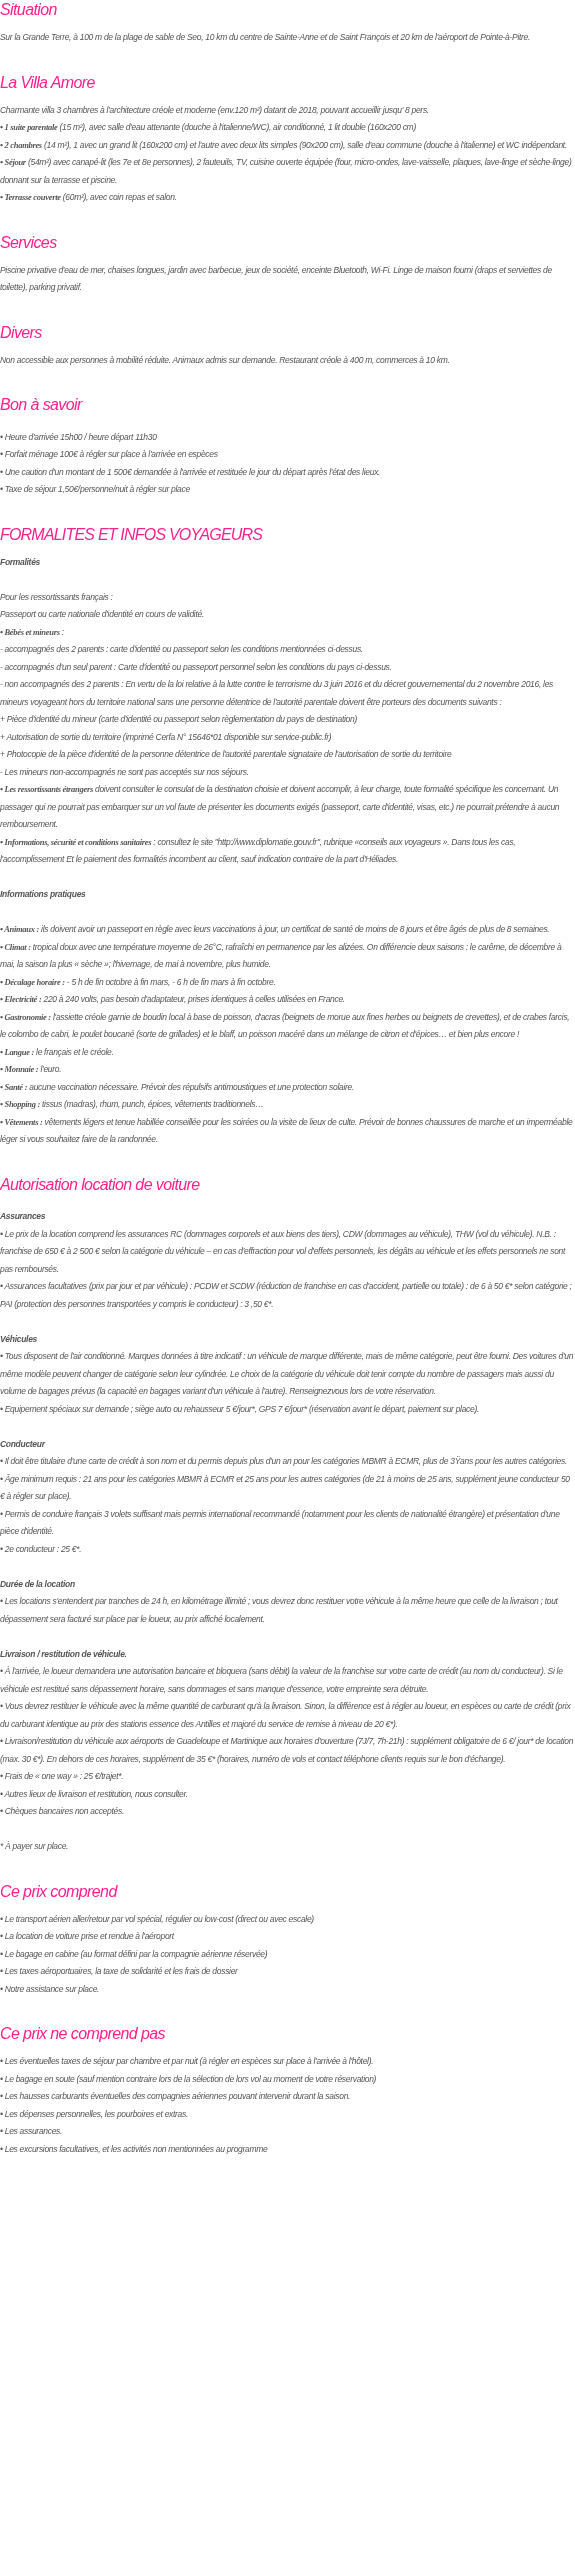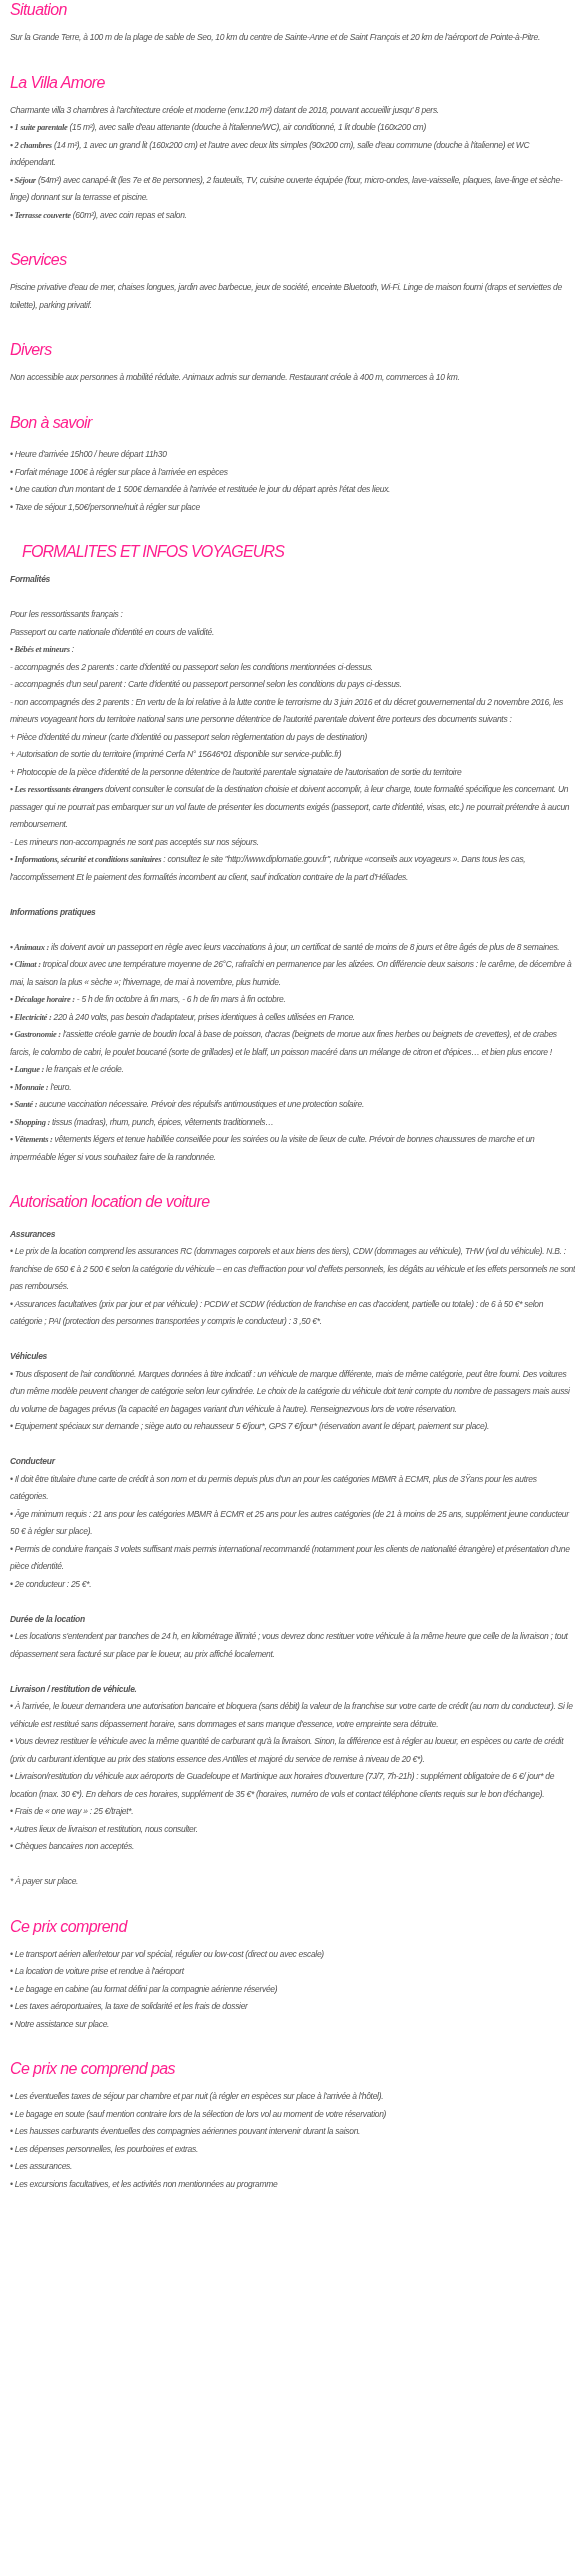--- a/index.html
+++ b/index.html
@@ -17,23 +17,23 @@
     color: #ff1f8e;
     font-family: "Liberation Sans", sans-serif;
     font-style: italic;
     font-weight: normal;
     font-size: 16px;
     line-height: 20px;
     letter-spacing: -0.6px;
     margin: 0 0 9px 0;
     padding: 0;
   }
-  h2.caps { letter-spacing: -0.8px; padding-left: 12px; }
+  h2.caps { letter-spacing: -0.8px; }
   p { margin: 0; }
-  .section { margin-bottom: 26px; margin-left: 10px; }
+  .section { margin-bottom: 26px; }
   .sub { font-weight: bold; color: #555; }
   .gap { height: 17.5px; }
   b, .b { font-weight: bold; font-family: Liberation Serif, serif; }
 </style>
 </head>
 <body>
 
 <div class="wrap">
 
   <section class="section" style="padding-top:0;">
@@ -75,22 +75,22 @@
     <div class="gap"></div>
     <p>Pour les ressortissants français :</p>
     <p>Passeport ou carte nationale d'identité en cours de validité.</p>
     <p><b>• Bébés et mineurs</b><span> :</span></p>
     <p>- accompagnés des 2 parents : carte d'identité ou passeport selon les conditions mentionnées ci-dessus.</p>
     <p>- accompagnés d'un seul parent : Carte d'identité ou passeport personnel selon les conditions du pays ci-dessus.</p>
     <p>- non accompagnés des 2 parents : En vertu de la loi relative à la lutte contre le terrorisme du 3 juin 2016 et du décret gouvernemental du 2 novembre 2016, les mineurs voyageant hors du territoire national sans une personne détentrice de l'autorité parentale doivent être porteurs des documents suivants :</p>
     <p>+ Pièce d'identité du mineur (carte d'identité ou passeport selon règlementation du pays de destination)</p>
     <p>+ Autorisation de sortie du territoire (imprimé Cerfa N° 15646*01 disponible sur service-public.fr)</p>
     <p>+ Photocopie de la pièce d'identité de la personne détentrice de l'autorité parentale signataire de l'autorisation de sortie du territoire</p>
+    <p>- Les mineurs non-accompagnés ne sont pas acceptés sur nos séjours.</p>
     <p><b>• Les ressortissants étrangers</b><span> doivent consulter le consulat de la destination choisie et doivent accomplir, à leur charge, toute formalité spécifique les concernant. Un passager qui ne pourrait pas embarquer sur un vol faute de présenter les documents exigés (passeport, carte d'identité, visas, etc.) ne pourrait prétendre à aucun remboursement.</span></p>
-    <p>- Les mineurs non-accompagnés ne sont pas acceptés sur nos séjours.</p>
     <p><b>• Informations, sécurité et conditions sanitaires</b><span> : consultez le site "http://www.diplomatie.gouv.fr", rubrique «conseils aux voyageurs ». Dans tous les cas, l'accomplissement Et le paiement des formalités incombent au client, sauf indication contraire de la part d'Héliades.</span></p>
     <div class="gap"></div>
     <p class="sub">Informations pratiques</p>
     <div class="gap"></div>
     <p><b>• Animaux :</b><span> ils doivent avoir un passeport en règle avec leurs vaccinations à jour, un certificat de santé de moins de 8 jours et être âgés de plus de 8 semaines.</span></p>
     <p><b>• Climat :</b><span> tropical doux avec une température moyenne de 26°C, rafraîchi en permanence par les alizées. On différencie deux saisons : le carême, de décembre à mai, la saison la plus « sèche »; l'hivernage, de mai à novembre, plus humide.</span></p>
     <p><b>• Décalage horaire :</b><span> - 5 h de fin octobre à fin mars, - 6 h de fin mars à fin octobre.</span></p>
     <p><b>• Electricité :</b><span> 220 à 240 volts, pas besoin d'adaptateur, prises identiques à celles utilisées en France.</span></p>
     <p><b>• Gastronomie :</b><span> l'assiette créole garnie de boudin local à base de poisson, d'acras (beignets de morue aux fines herbes ou beignets de crevettes), et de crabes farcis, le colombo de cabri, le poulet boucané (sorte de grillades) et le blaff, un poisson macéré dans un mélange de citron et d'épices… et bien plus encore !</span></p>
     <p><b>• Langue :</b><span> le français et le créole.</span></p>

